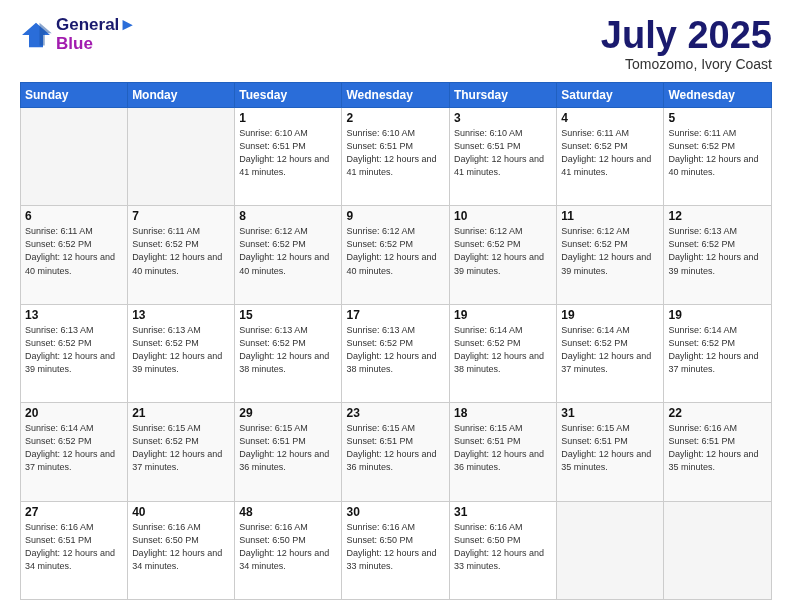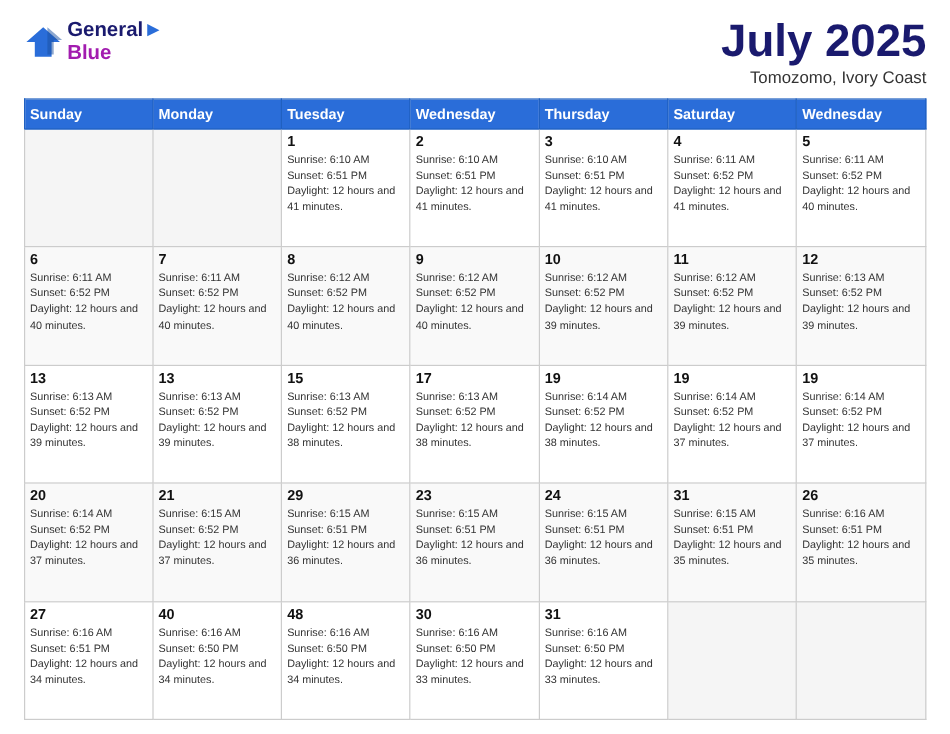--- a/index.html
+++ b/index.html
@@ -265,33 +265,33 @@
 Sunset: 6:51 PM
 Daylight: 12 hours and 36 minutes.</div>
           </td>
           <td>
             <span class="day-num">23</span>
             <div class="day-info" style="white-space: pre-line;">Sunrise: 6:15 AM
 Sunset: 6:51 PM
 Daylight: 12 hours and 36 minutes.</div>
           </td>
           <td>
-            <span class="day-num">24</span>
+            <span class="day-num">18</span>
             <div class="day-info" style="white-space: pre-line;">Sunrise: 6:15 AM
 Sunset: 6:51 PM
 Daylight: 12 hours and 36 minutes.</div>
           </td>
           <td>
             <span class="day-num">31</span>
             <div class="day-info" style="white-space: pre-line;">Sunrise: 6:15 AM
 Sunset: 6:51 PM
 Daylight: 12 hours and 35 minutes.</div>
           </td>
           <td>
-            <span class="day-num">26</span>
+            <span class="day-num">22</span>
             <div class="day-info" style="white-space: pre-line;">Sunrise: 6:16 AM
 Sunset: 6:51 PM
 Daylight: 12 hours and 35 minutes.</div>
           </td>
         </tr>
         <tr>
           <td>
             <span class="day-num">27</span>
             <div class="day-info" style="white-space: pre-line;">Sunrise: 6:16 AM
 Sunset: 6:51 PM

